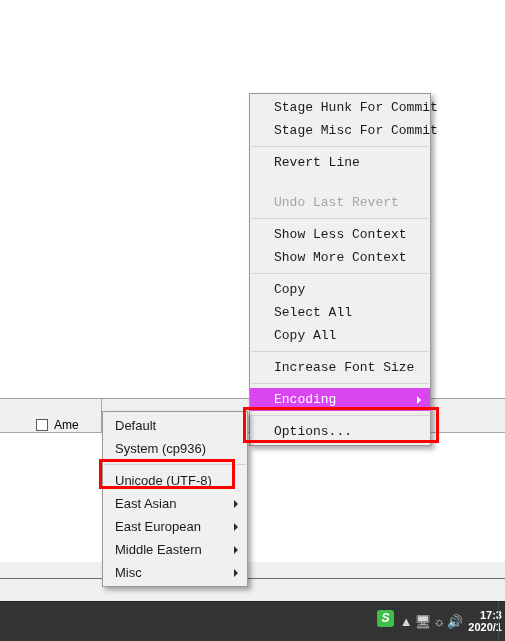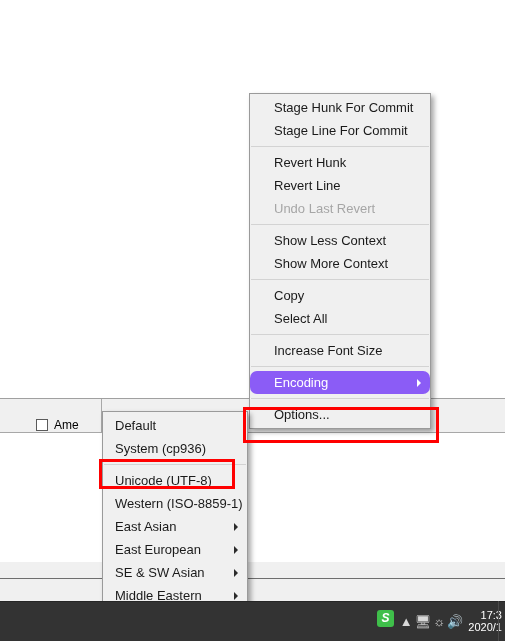--- a/index.html
+++ b/index.html
@@ -118,20 +118,21 @@
     margin: 0 1px;
     line-height: 1;
   }
   #tray-clock {
     color: #ffffff;
     font-size: 11px;
     line-height: 12px;
     text-align: right;
     padding: 0 3px 0 4px;
     white-space: nowrap;
+    font-weight: bold;
   }
   #green-badge {
     position: absolute;
     left: 377px; top: 610px;
     width: 17px; height: 17px;
     border-radius: 3px;
     background: #3fbf4a;
     color: #ffffff;
     font-size: 12px;
     font-weight: bold;
@@ -176,25 +177,24 @@
   .menu-item {
     position: relative;
     height: 23px;
     line-height: 23px;
     font-size: 13px;
     color: #1a1a1a;
     padding: 0 24px 0 24px;
     white-space: nowrap;
     cursor: default;
   }
-  .menu-item.disabled { color: #a6a6a6; }
+  .menu-item.disabled { color: #a6a6a6; margin-top: 17px; }
   .menu-item.selected {
-    background: #8b5cf6;
+    background: #d946ef;
     color: #ffffff;
-    border-radius: 7px;
   }
   .menu-sep {
     height: 1px;
     background: #d3d3d3;
     margin: 4px 1px;
   }
   .submenu-arrow {
     position: absolute;
     right: 9px; top: 50%;
     transform: translateY(-50%);
@@ -203,21 +203,21 @@
     border-top: 4px solid transparent;
     border-bottom: 4px solid transparent;
   }
   .menu-item.selected .submenu-arrow { border-left-color: #ffffff; }
 
   
   #context-menu {
     left: 249px; top: 93px;
     width: 182px;
   }
-  #context-menu .menu-item { padding-left: 24px; }
+  #context-menu .menu-item { padding-left: 24px; font-family: Liberation Mono, monospace; }
 
   
   #encoding-submenu {
     left: 102px; top: 411px;
     width: 146px;
   }
   #encoding-submenu .menu-item { padding-left: 12px; padding-right: 22px; }
 
   
   .red-box {
@@ -253,46 +253,46 @@
   <div id="checkbox-row">
     <span class="box"></span>
     <span>Ame</span>
   </div>
 
   <div class="menu" id="context-menu">
     <div class="menu-item">
       <span>Stage Hunk For Commit</span>
     </div>
     <div class="menu-item">
-      <span>Stage Line For Commit</span>
-    </div>
-    <div class="menu-sep"></div>
-    <div class="menu-item">
-      <span>Revert Hunk</span>
-    </div>
+      <span>Stage Misc For Commit</span>
+    </div>
+    <div class="menu-sep"></div>
     <div class="menu-item">
       <span>Revert Line</span>
     </div>
     <div class="menu-item disabled">
       <span>Undo Last Revert</span>
     </div>
     <div class="menu-sep"></div>
     <div class="menu-item">
       <span>Show Less Context</span>
     </div>
     <div class="menu-item">
       <span>Show More Context</span>
     </div>
     <div class="menu-sep"></div>
     <div class="menu-item">
       <span>Copy</span>
     </div>
     <div class="menu-item">
       <span>Select All</span>
     </div>
+    <div class="menu-item">
+      <span>Copy All</span>
+    </div>
     <div class="menu-sep"></div>
     <div class="menu-item">
       <span>Increase Font Size</span>
     </div>
     <div class="menu-sep"></div>
     <div class="menu-item selected">
       <span>Encoding</span>
       <span class="submenu-arrow"></span>
     </div>
     <div class="menu-sep"></div>
@@ -306,32 +306,25 @@
       <span>Default</span>
     </div>
     <div class="menu-item">
       <span>System (cp936)</span>
     </div>
     <div class="menu-sep"></div>
     <div class="menu-item">
       <span>Unicode (UTF-8)</span>
     </div>
     <div class="menu-item">
-      <span>Western (ISO-8859-1)</span>
-    </div>
-    <div class="menu-item">
       <span>East Asian</span>
       <span class="submenu-arrow"></span>
     </div>
     <div class="menu-item">
       <span>East European</span>
-      <span class="submenu-arrow"></span>
-    </div>
-    <div class="menu-item">
-      <span>SE &amp; SW Asian</span>
       <span class="submenu-arrow"></span>
     </div>
     <div class="menu-item">
       <span>Middle Eastern</span>
       <span class="submenu-arrow"></span>
     </div>
     <div class="menu-item">
       <span>Misc</span>
       <span class="submenu-arrow"></span>
     </div>

